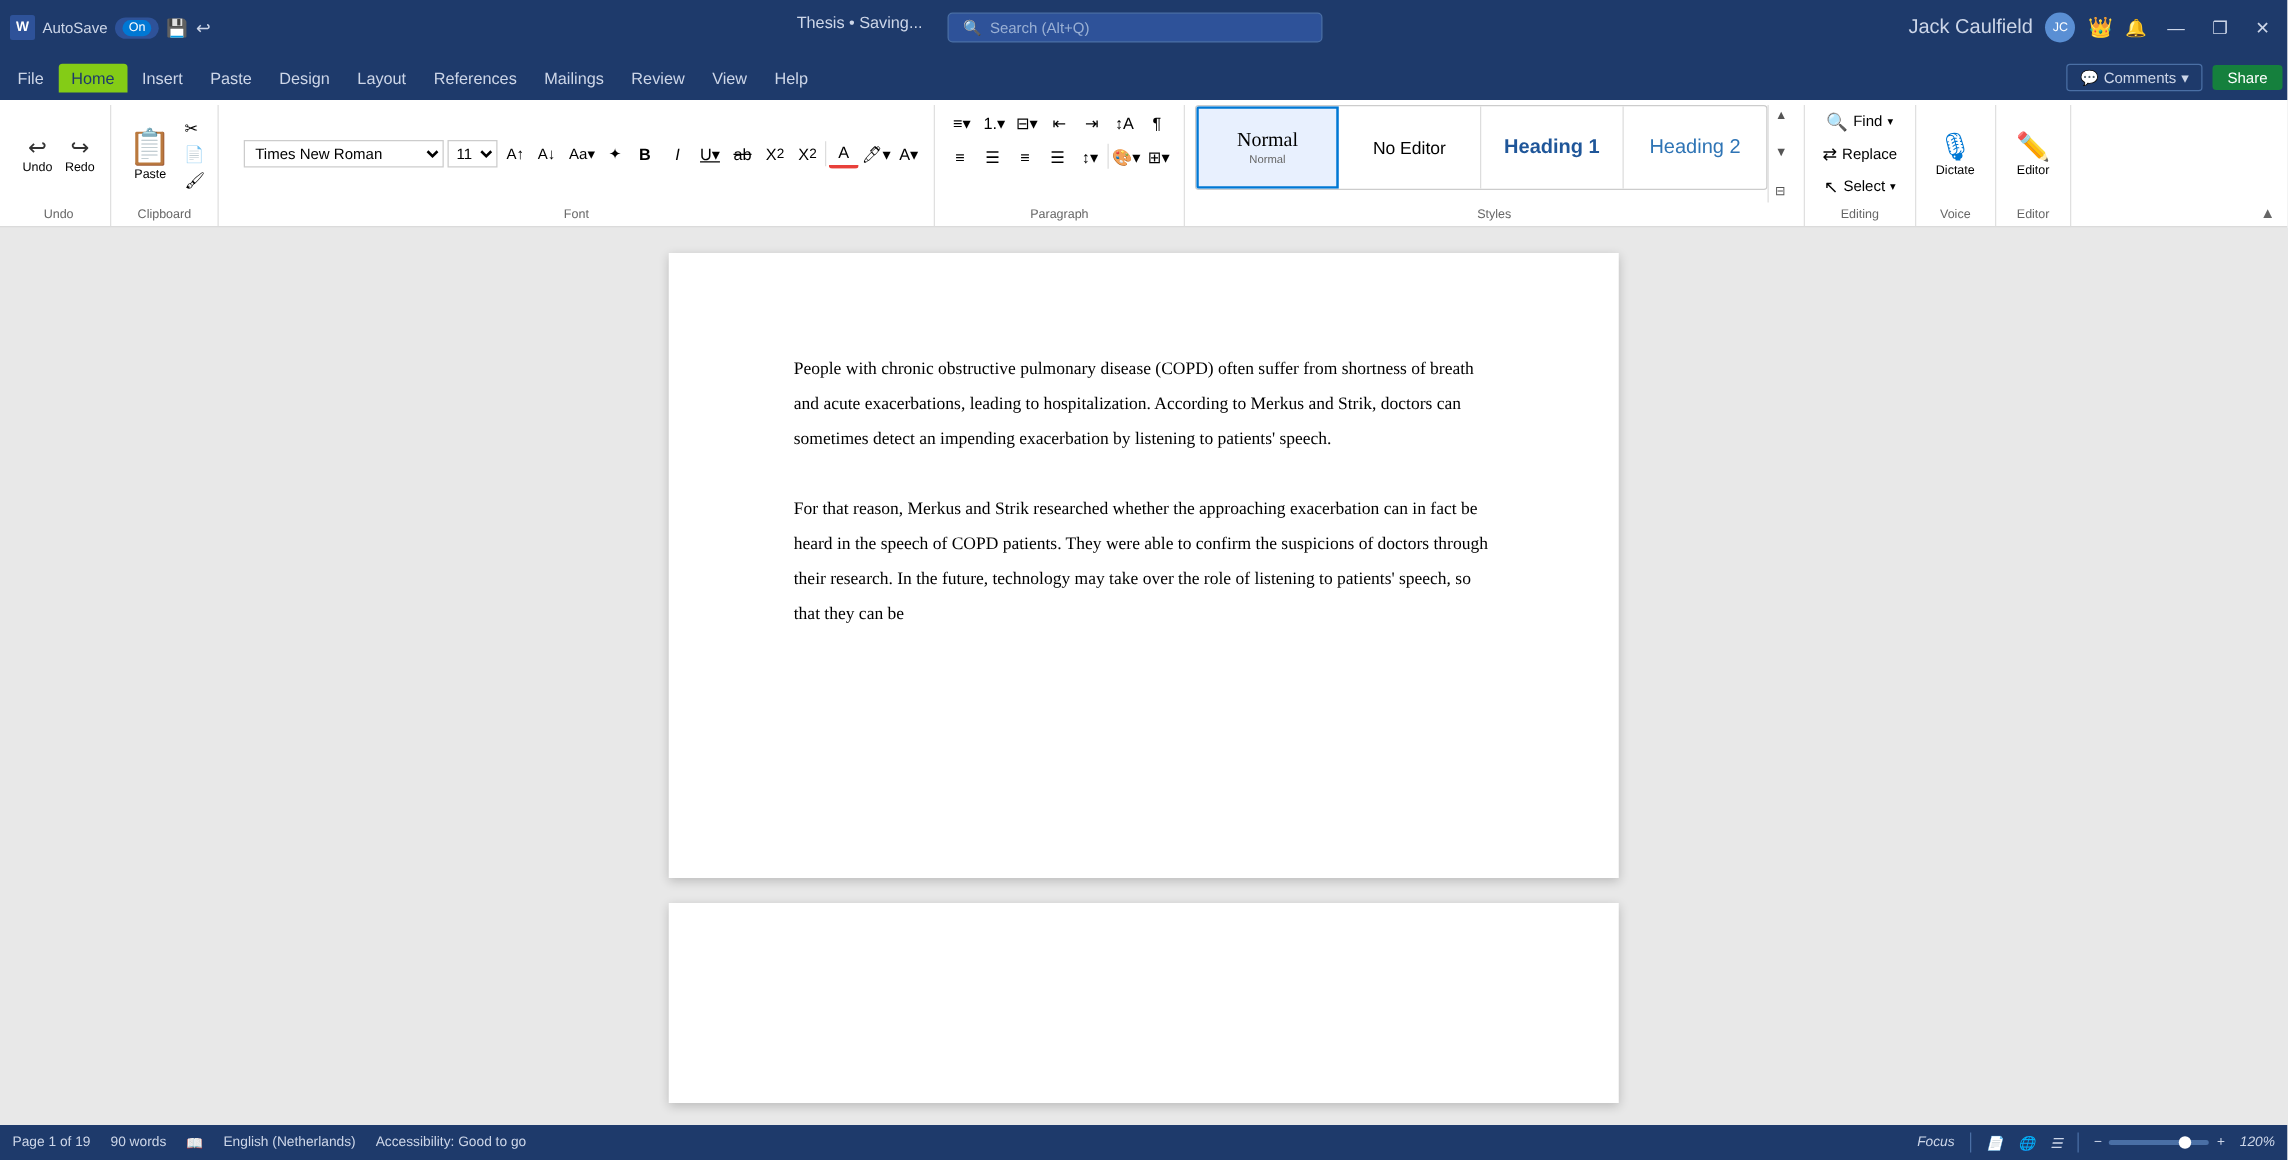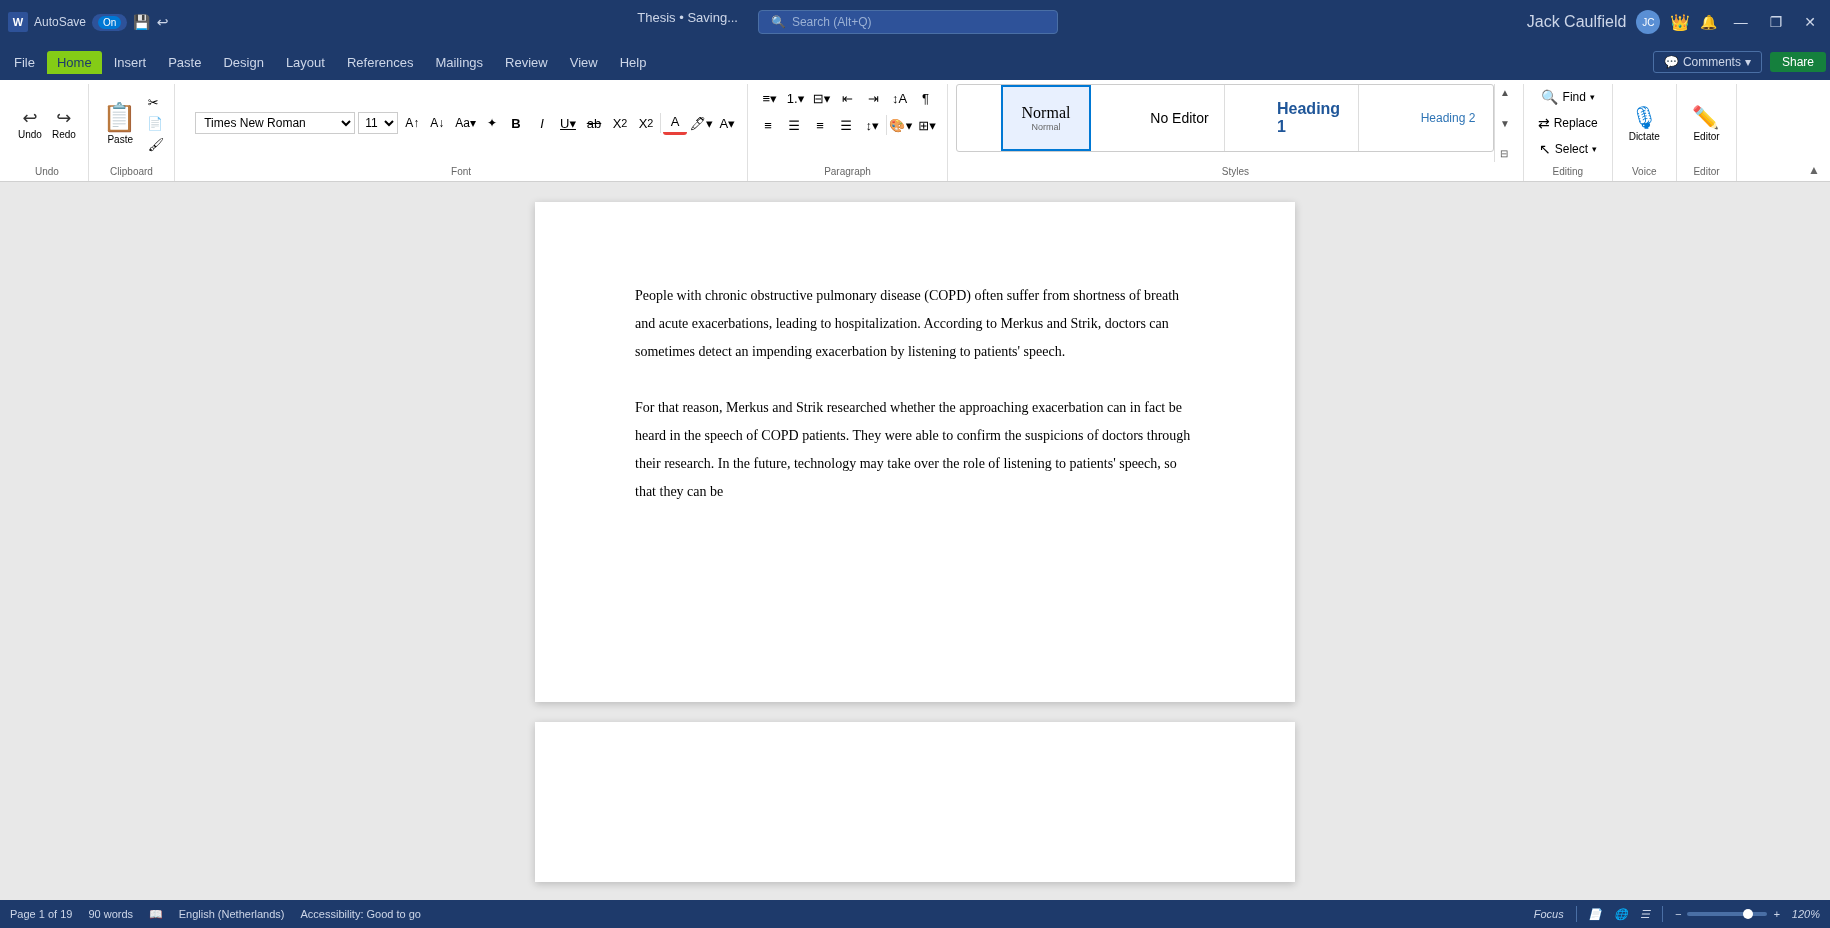--- a/index.html
+++ b/index.html
@@ -131,36 +131,35 @@
     .styles-gallery {
       display: flex;
       gap: 0;
       border: 1px solid #ccc;
       border-radius: 3px;
       overflow: hidden;
       height: 68px;
       align-items: stretch;
     }
     .style-item {
-      width: 90px;
+      width: 114px;
       display: flex;
       flex-direction: column;
       align-items: center;
       justify-content: center;
       cursor: pointer;
       border-right: 1px solid #ddd;
       padding: 4px 8px;
-      margin-left: 44px;
     }
     .style-item:last-child { border-right: none; }
     .style-item.active { background: #e8f0fe; border: 2px solid #0078d4; }
     .style-normal { font-size: 16px; font-family: 'Times New Roman', serif; }
     .style-nospace { font-size: 14px; }
     .style-h1 { font-size: 16px; color: #1f5699; font-weight: bold; }
-    .style-h2 { font-size: 12px; color: #2e74b5; }
+    .style-h2 { font-size: 16px; color: #2e74b5; }
     .styles-scroll { display: flex; flex-direction: column; justify-content: space-between; padding: 2px; border-left: 1px solid #ddd; }
     .styles-scroll-btn { font-size: 10px; cursor: pointer; color: #555; padding: 1px 3px; }
 
     
     .editing-btn { display: flex; align-items: center; gap: 4px; padding: 3px 6px; cursor: pointer; border-radius: 3px; font-size: 12px; }
     .editing-icon { font-size: 14px; }
 
     
     .voice-btn { display: flex; flex-direction: column; align-items: center; padding: 4px 8px; cursor: pointer; }
     .voice-icon { font-size: 22px; color: #0078d4; }

